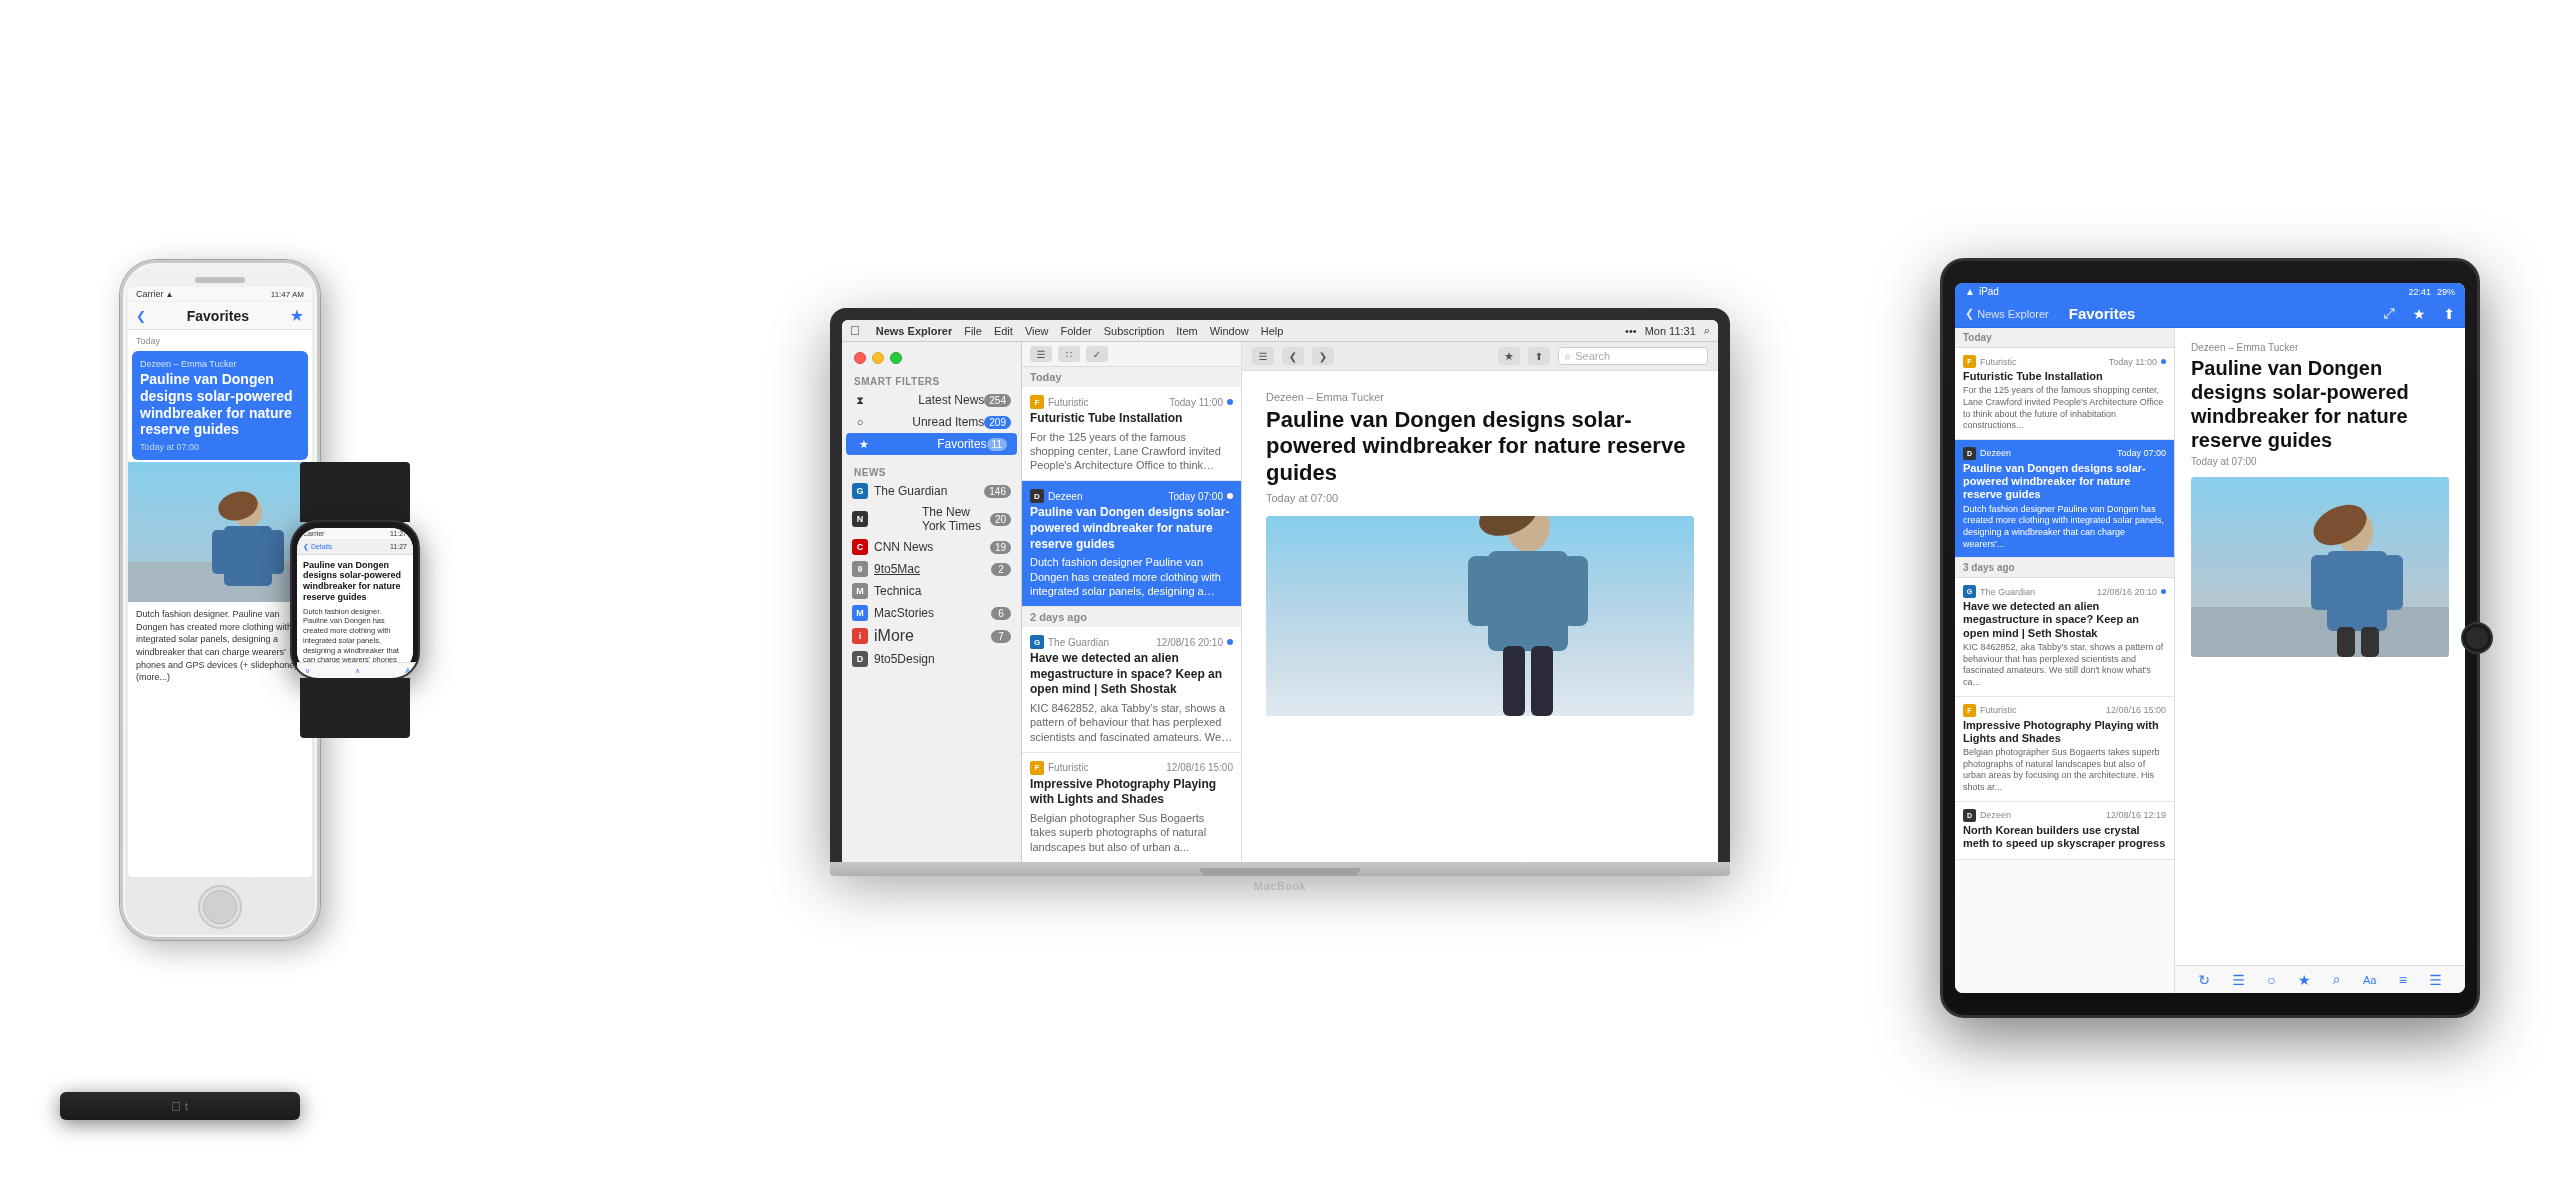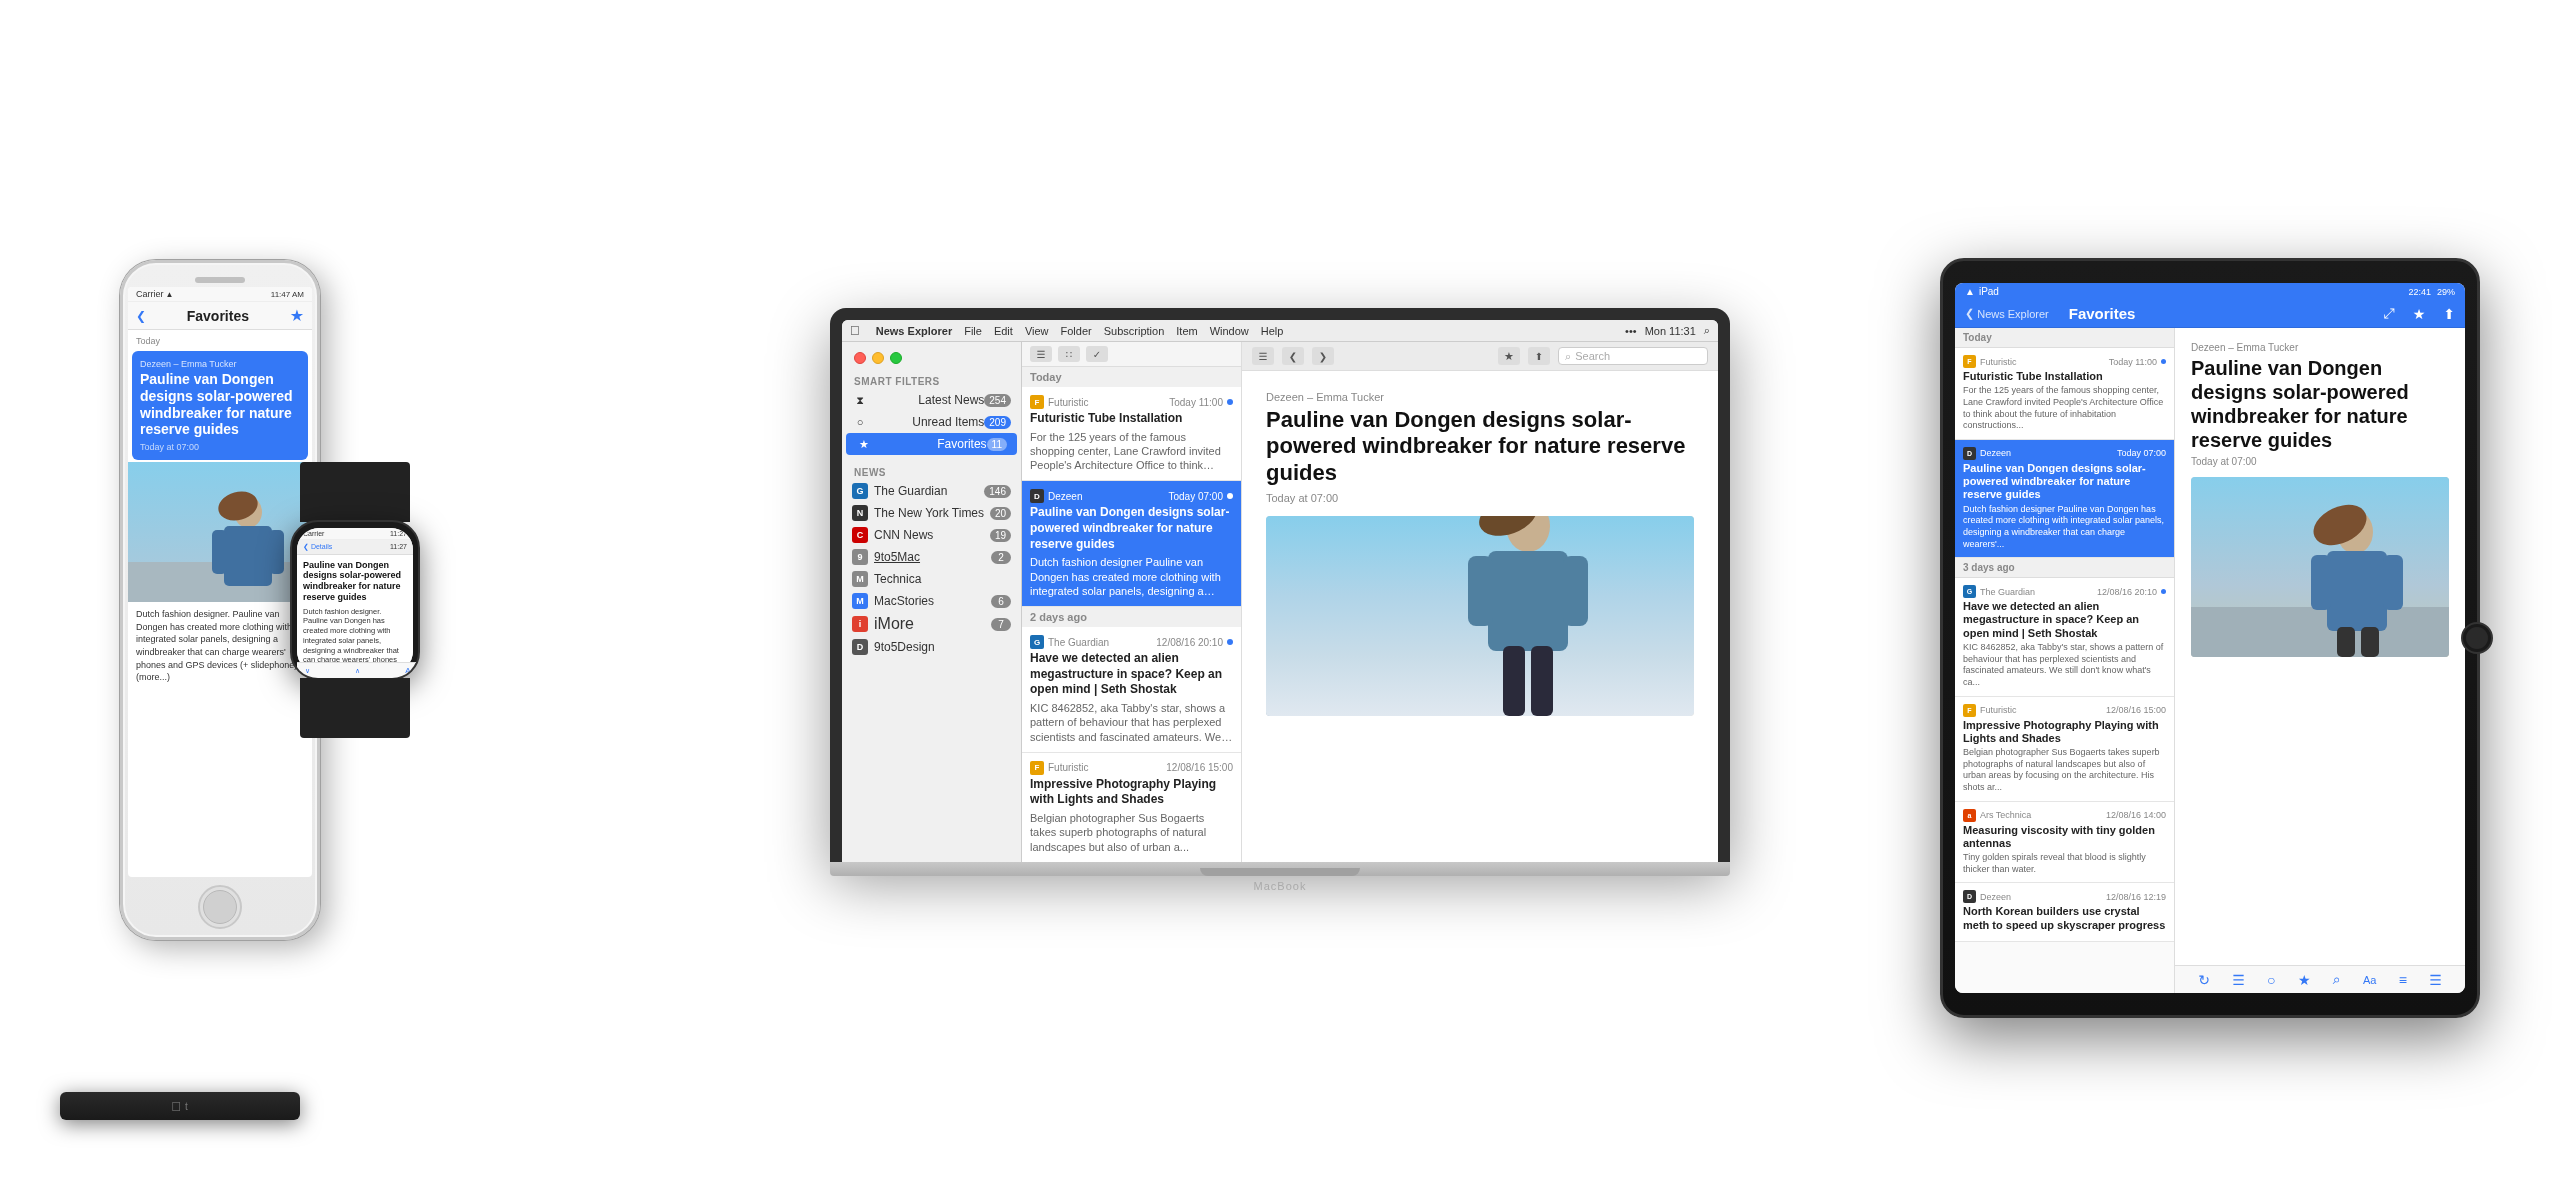--- a/index.html
+++ b/index.html
@@ -1102,21 +1102,21 @@
             <div class="sidebar-section-title" style="margin-top:8px;">News</div>
 
             <div class="sidebar-news-source">
               <div class="source-icon" style="background:#1a6eb4;">G</div>
               <span style="flex:1;font-size:12px;">The Guardian</span>
               <span class="sidebar-badge">146</span>
             </div>
 
             <div class="sidebar-news-source">
               <div class="source-icon" style="background:#333;">N</div>
-              <span style="flex:1;font-size:12px;">The New York Times</span>
+              <span style="flex:1;font-size:12px;margin-left:48px;">The New York Times</span>
               <span class="sidebar-badge">20</span>
             </div>
 
             <div class="sidebar-news-source">
               <div class="source-icon" style="background:#c00;">C</div>
               <span style="flex:1;font-size:12px;">CNN News</span>
               <span class="sidebar-badge">19</span>
             </div>
 
             <div class="sidebar-news-source">
@@ -1419,29 +1419,20 @@
             <div class="ipad-article-item">
               <div class="ipad-article-source-row">
                 <div class="ipad-source-icon" style="background:#e8a000;">F</div>
                 <span class="ipad-source-name">Futuristic</span>
                 <span class="ipad-source-time">12/08/16 15:00</span>
               </div>
               <div class="ipad-article-title">Impressive Photography Playing with Lights and Shades</div>
               <div class="ipad-article-snippet">Belgian photographer Sus Bogaerts takes superb photographs of natural landscapes but also of urban areas by focusing on the architecture. His shots ar...</div>
             </div>
 
-            <div class="ipad-article-item">
-              <div class="ipad-article-source-row">
-                <div class="ipad-source-icon" style="background:#e04000;">a</div>
-                <span class="ipad-source-name">Ars Technica</span>
-                <span class="ipad-source-time">12/08/16 14:00</span>
-              </div>
-              <div class="ipad-article-title">Measuring viscosity with tiny golden antennas</div>
-              <div class="ipad-article-snippet">Tiny golden spirals reveal that blood is slightly thicker than water.</div>
-            </div>
 
             <div class="ipad-article-item">
               <div class="ipad-article-source-row">
                 <div class="ipad-source-icon" style="background:#333;">D</div>
                 <span class="ipad-source-name">Dezeen</span>
                 <span class="ipad-source-time">12/08/16 12:19</span>
               </div>
               <div class="ipad-article-title">North Korean builders use crystal meth to speed up skyscraper progress</div>
             </div>
           </div>

